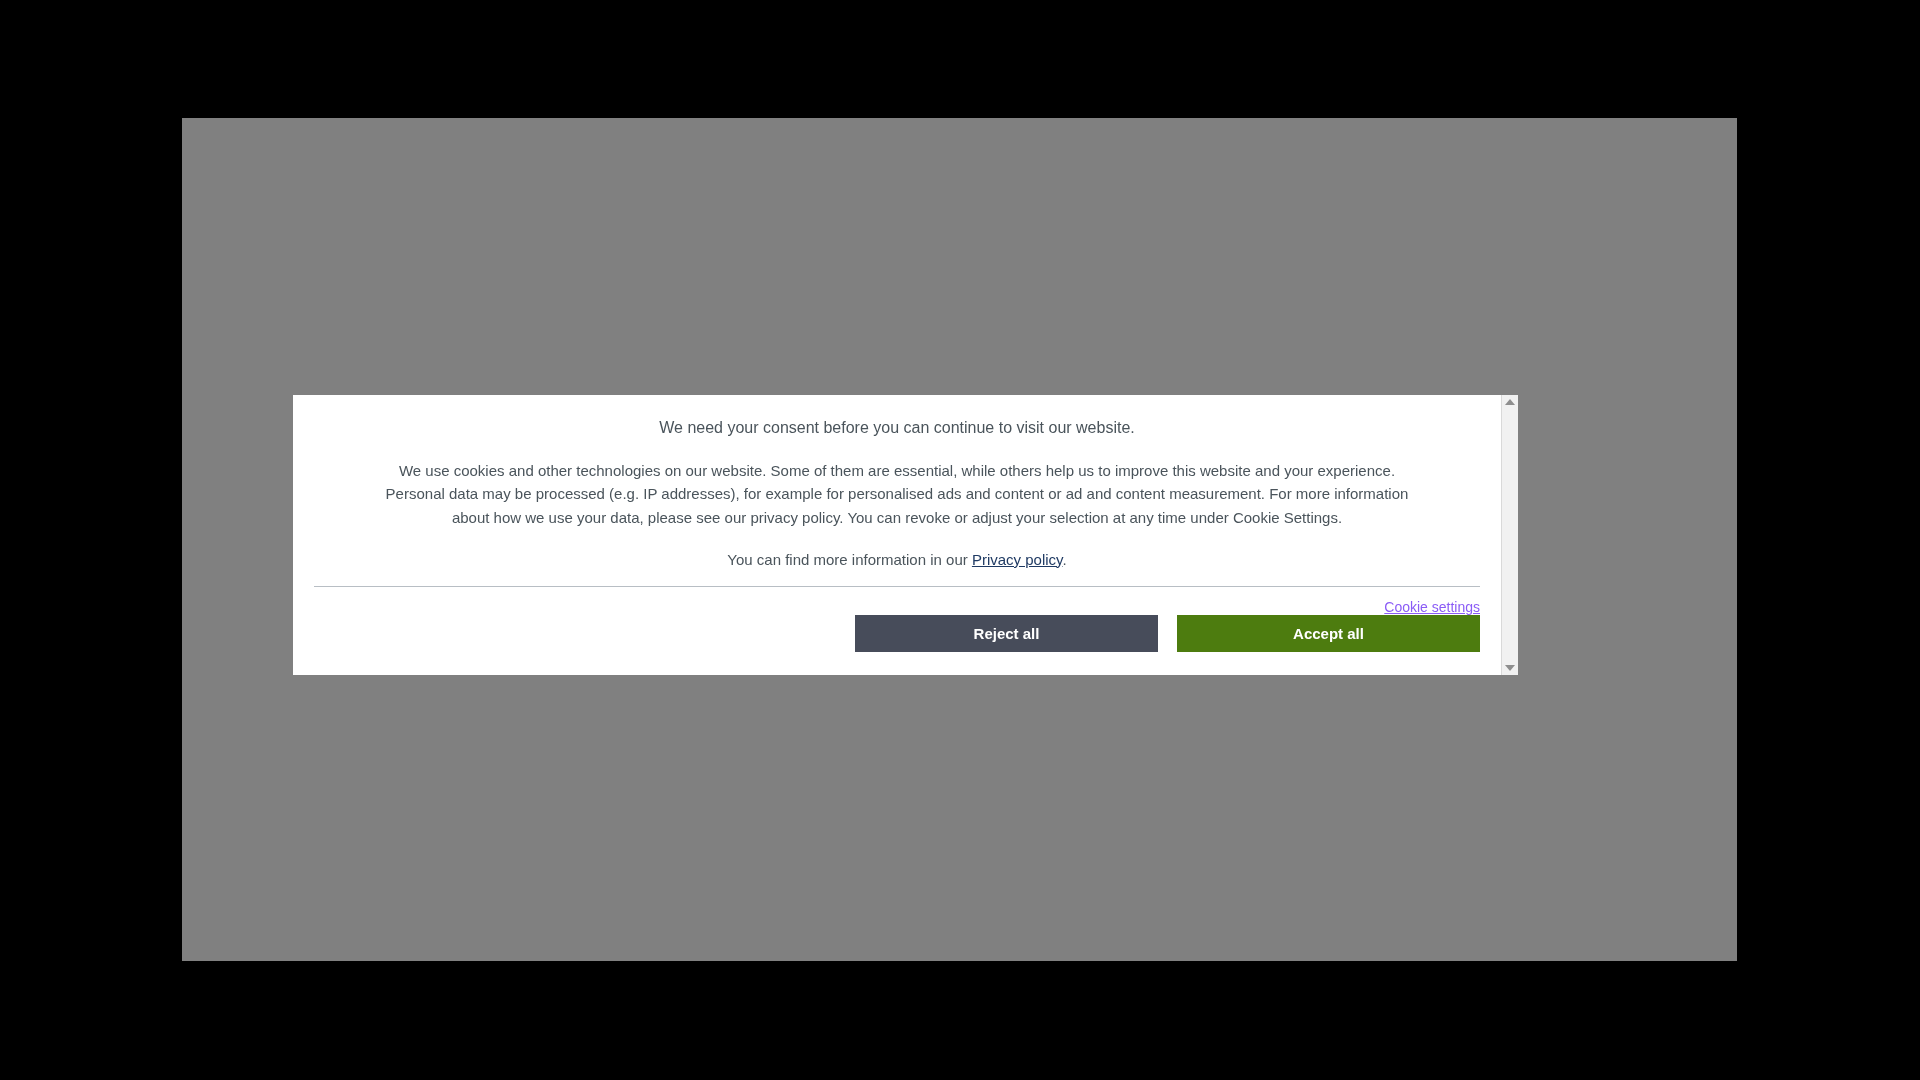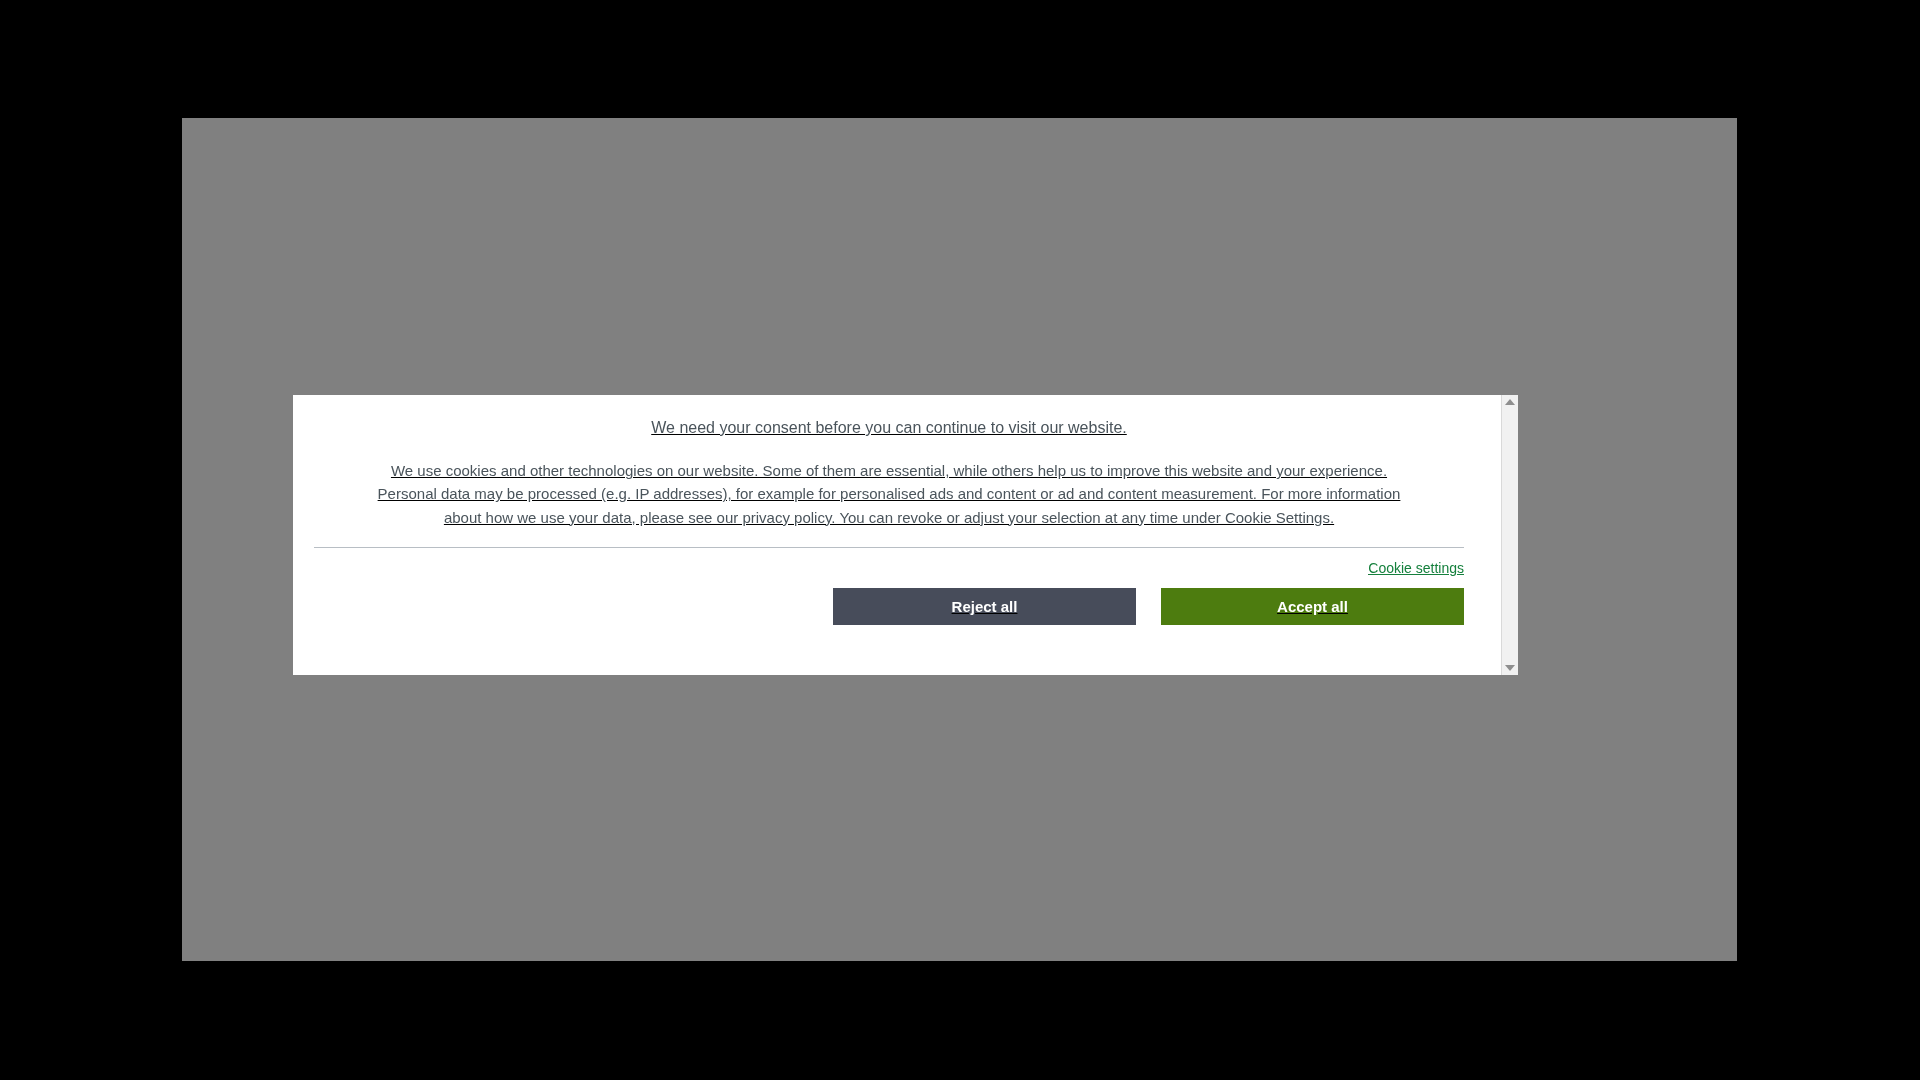--- a/index.html
+++ b/index.html
@@ -189,23 +189,22 @@
     left: 111px;
     top: 277px;
     width: 1225px;
     height: 280px;
     background: #ffffff;
     z-index: 10;
     display: flex;
   }
   .consent-body {
     flex: 1;
-    padding: 24px 37px 0 21px;
+    padding: 24px 21px 0 21px;
     position: relative;
-    text-decoration: underline;
   }
   .consent-title {
     text-align: center;
     font-size: 16px;
     color: #4a545b;
     margin-bottom: 22px;
   }
   .consent-text {
     font-size: 15px;
     line-height: 1.55;
@@ -230,26 +229,26 @@
     margin: 18px 0 0 0;
   }
   .consent-actions {
     margin-top: 12px;
     display: flex;
     flex-direction: column;
     align-items: flex-end;
   }
   .cookie-settings {
     font-size: 14px;
-    color: #15803d;
+    color: #8b5cf6;
     text-decoration: underline;
     cursor: pointer;
-    margin-bottom: 12px;
-  }
-  .btn-row { display: flex; gap: 25px; }
+    margin-bottom: 0;
+  }
+  .btn-row { display: flex; gap: 19px; }
   .btn {
     width: 303px;
     height: 37px;
     border: none;
     cursor: pointer;
     font-family: "Liberation Sans", sans-serif;
     font-size: 15px;
     font-weight: 700;
     color: #ffffff;
     display: flex;
@@ -382,20 +381,23 @@
       </svg>
     </div>
   </div>
 
   <div id="page-dim"></div>
 
   <div id="consent">
     <div class="consent-body">
       <div class="consent-title">We need your consent before you can continue to visit our website.</div>
       <div class="consent-text">We use cookies and other technologies on our website. Some of them are essential, while others help us to improve this website and your experience. Personal data may be processed (e.g. IP addresses), for example for personalised ads and content or ad and content measurement. For more information about how we use your data, please see our privacy policy. You can revoke or adjust your selection at any time under Cookie Settings.</div>
+      <div class="consent-info">
+        <span>You can find more information in our </span><a href="#">Privacy policy</a><span>.</span>
+      </div>
       <div class="divider"></div>
       <div class="consent-actions">
         <span class="cookie-settings">Cookie settings</span>
         <div class="btn-row">
           <button class="btn btn-reject">Reject all</button>
           <button class="btn btn-accept">Accept all</button>
         </div>
       </div>
     </div>
     <div class="modal-scroll">

